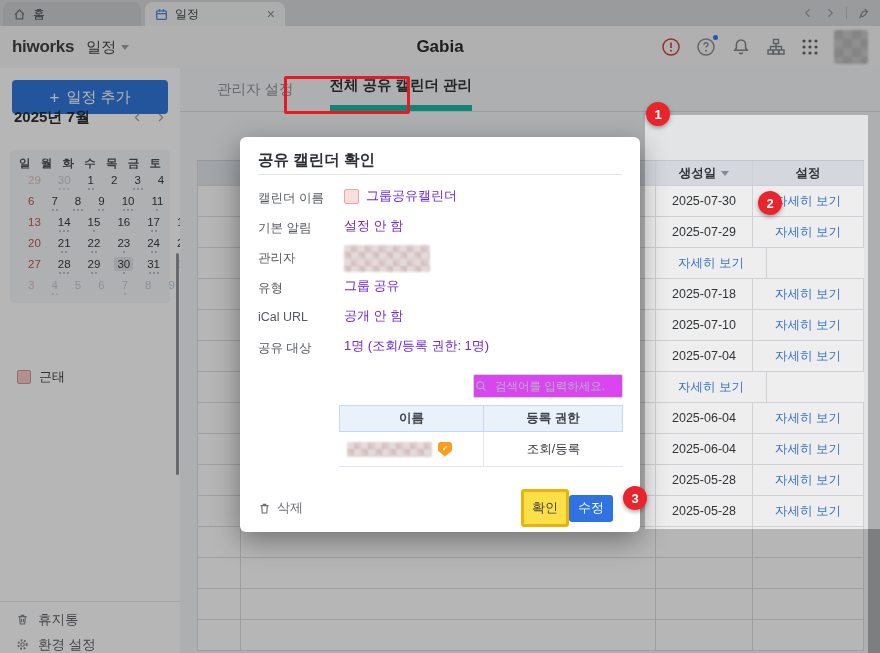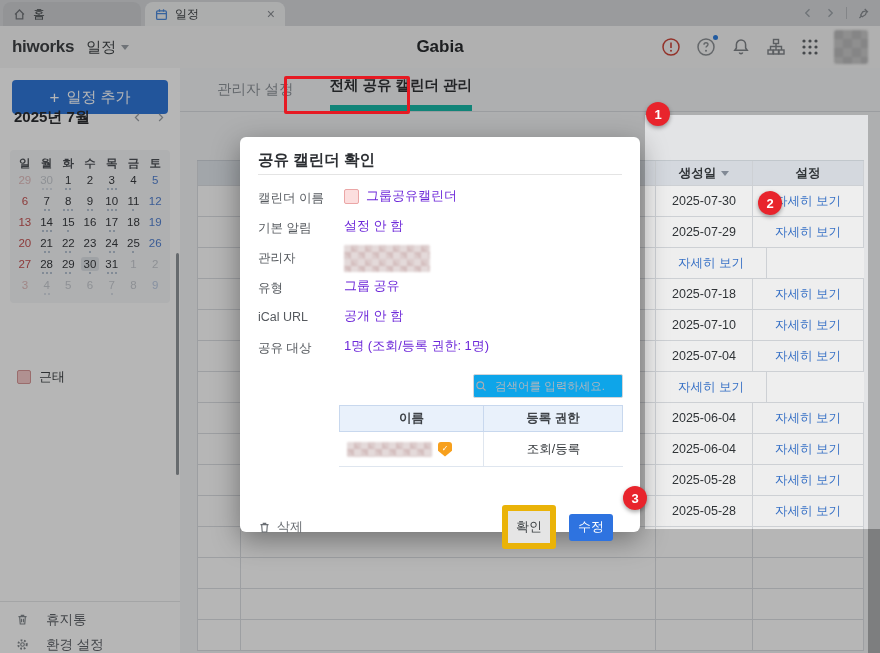--- a/index.html
+++ b/index.html
@@ -32,37 +32,37 @@
   .mosaic-pink{background-image:linear-gradient(45deg,#dccccc 25%,transparent 25%,transparent 75%,#dccccc 75%),linear-gradient(45deg,#d4bebe 25%,#e4dada 25%,#e4dada 75%,#d4bebe 75%);background-size:14px 14px;background-position:0 0,7px 7px;filter:blur(1.2px);border-radius:1px;}
   
   .sidebar{position:absolute;left:0;top:68px;width:180px;height:585px;background:#ffffff;}
   .add-btn{position:absolute;left:12px;top:12px;width:156px;height:34px;background:#2b74d9;color:#fff;font-size:15px;border:0;border-radius:4px;display:flex;align-items:center;justify-content:center;gap:7px;cursor:pointer;}
   .plus{font-size:17px;font-weight:400;line-height:1;}
   .month-row{position:absolute;left:14px;top:40px;width:152px;display:flex;align-items:center;font-size:15px;font-weight:700;color:#26282b;gap:34px;}
   .cal-nav{margin-left:auto;display:flex;gap:12px;color:#9aa0a6;}
   .mini-cal{position:absolute;left:10px;top:82px;width:160px;background:#f5f6f8;border-radius:4px;padding:6px 4px 4px;box-sizing:border-box;}
   .cal-row{display:flex;}
   .cal-cell{flex:1;text-align:center;font-size:11.5px;height:17px;color:#4a4e53;font-weight:700;}
-  .cday{flex:1;display:flex;flex-direction:column;align-items:center;height:21px;cursor:pointer;}
+  .cday{flex:1;display:flex;flex-direction:column;align-items:center;height:21px;cursor:pointer;margin-left:11px;}
   .dnum{font-size:11.5px;line-height:14px;padding:0 3px;border-radius:3px;}
   .cday.w .dnum{color:#33363a;}
   .cday.su .dnum{color:#c44f4f;}
   .cday.sa .dnum{color:#4f7fd0;}
   .cday.m .dnum{color:#c6cad0;}
   .cday.ms .dnum{color:#e0bcbc;}
   .cday.msa .dnum{color:#bccbe2;}
   .cday.today .dnum{background:#dfe2e7;}
   .dots{height:4px;display:flex;gap:2px;align-items:center;}
   .dots i{width:2px;height:2px;border-radius:50%;background:#9fb0c6;}
   .cday.m .dots i,.cday.ms .dots i{background:#ccd4df;}
   .legend{position:absolute;left:17px;top:300px;display:flex;gap:8px;align-items:center;font-size:13px;color:#3c4043;}
   .legend-sq{width:12px;height:12px;background:#f6caca;border:1px solid #d79595;border-radius:2px;}
   .side-scroll{position:absolute;left:176px;top:253px;width:3px;height:222px;background:#8f9499;border-radius:2px;z-index:5;}
   .side-menu{position:absolute;left:0;top:533px;width:180px;border-top:1px solid #e5e7e9;padding-top:5px;}
-  .smi{height:25px;display:flex;align-items:center;gap:17px;padding-left:16px;font-size:13.5px;color:#5c6066;cursor:pointer;}
+  .smi{height:25px;display:flex;align-items:center;gap:9px;padding-left:16px;font-size:13.5px;color:#5c6066;cursor:pointer;}
   
   .content{position:absolute;left:180px;top:68px;width:700px;height:585px;background:#f4f5f7;}
   .ctabs{position:absolute;left:0;top:0;width:700px;height:44px;border-bottom:1px solid #d9dce0;display:flex;align-items:flex-end;padding-left:37px;box-sizing:border-box;gap:36px;}
   .ctab{font-size:14.5px;color:#8b9197;padding-bottom:12px;cursor:pointer;}
   .ctab.active{color:#2b2e31;font-weight:700;border-bottom:6px solid #14b8a6;padding-bottom:10px;}
   .msearch{position:absolute;left:468px;top:57px;width:225px;height:28px;background:#fff;border:1px solid #cdd0d4;border-radius:2px;display:flex;align-items:center;padding:0 8px;gap:7px;box-sizing:border-box;}
   .msearch input{border:0;outline:0;background:transparent;font-size:12.5px;color:#333;width:100%;}
   .msearch input::placeholder{color:#adb3ba;}
   .gtable{position:absolute;left:17px;top:92px;width:667px;}
   .trow{display:flex;height:31px;box-sizing:border-box;background:#fff;border-bottom:1px solid #dcdfe3;}
@@ -82,38 +82,38 @@
   
   .modal{position:absolute;left:240px;top:137px;width:400px;height:395px;background:#fff;border-radius:6px;box-shadow:0 8px 28px rgba(0,0,0,0.38);z-index:60;box-sizing:border-box;}
   .m-title{position:absolute;left:18px;top:13px;font-size:15.5px;font-weight:700;color:#2c2f33;}
   .m-div{position:absolute;left:18px;right:18px;top:37px;border-top:1px solid #e4e4e4;}
   .m-fields{position:absolute;left:18px;top:50px;right:18px;}
   .m-frow{display:flex;align-items:flex-start;height:30px;box-sizing:border-box;}
   .m-label{width:86px;flex:0 0 86px;font-size:12.5px;color:#55595e;padding-top:3px;}
   .m-value{font-size:13px;color:#6d28d9;display:flex;align-items:center;gap:7px;}
   .sw{width:13px;height:13px;background:#fcdede;border:1px solid #eba6a6;border-radius:2px;}
   .adm-blur{width:86px;height:27px;margin-top:-2px;}
-  .m-search{position:absolute;left:233px;top:237px;width:150px;height:24px;background:#0ea5e9;border:1px solid #d2d5d9;border-radius:2px;display:flex;align-items:center;padding:0 1px;gap:6px;box-sizing:border-box;}
+  .m-search{position:absolute;left:233px;top:237px;width:150px;height:24px;background:#d946ef;border:1px solid #d2d5d9;border-radius:2px;display:flex;align-items:center;padding:0 1px;gap:6px;box-sizing:border-box;}
   .m-search input{border:0;outline:0;background:transparent;font-size:11.5px;color:#333;width:100%;}
   .m-search input::placeholder{color:#b0b6bd;}
   .m-table{position:absolute;left:99px;top:268px;width:284px;}
   .mt-head{display:flex;height:27px;background:#e9f1fb;border:1px solid #c8d8ee;box-sizing:border-box;}
   .mt-hc{display:flex;align-items:center;justify-content:center;font-size:12.5px;color:#3e4247;font-weight:700;box-sizing:border-box;}
   .mt-c1{width:143px;}.mt-c2{width:139px;border-left:1px solid #c8d8ee;}
   .mt-row{display:flex;height:35px;border-bottom:1px solid #dfe6ef;box-sizing:border-box;}
   .mt-cell{display:flex;align-items:center;box-sizing:border-box;font-size:12.5px;color:#33373b;}
   .mt-name{width:144px;padding-left:8px;gap:6px;}
   .mt-perm{width:140px;justify-content:center;border-left:1px solid #dfe6ef;}
   .name-blur{width:85px;height:15px;}
   .shield{width:14px;height:15px;background:#f7a01d;border-radius:3px 3px 6px 6px;clip-path:polygon(0 0,100% 0,100% 62%,50% 100%,0 62%);display:flex;align-items:center;justify-content:center;color:#fff;font-size:8px;line-height:1;}
-  .m-footer{position:absolute;left:18px;top:368px;right:27px;display:flex;align-items:center;}
+  .m-footer{position:absolute;left:18px;top:352px;right:27px;display:flex;align-items:center;}
   .m-del{display:flex;gap:6px;color:#6a6e73;font-size:13px;align-items:center;cursor:pointer;}
   .btn{height:27px;border-radius:3px;font-size:13px;display:flex;align-items:center;justify-content:center;box-sizing:border-box;cursor:pointer;border:0;font-family:inherit;}
-  .btn.ok{min-width:44px;padding:16px 8px;background:#e5e5e5;border:6px solid #eab308;color:#3c4043;margin-left:auto;}
-  .btn.edit{min-width:44px;padding:0 8px;background:#2e73e0;color:#fff;margin-left:13px;}
+  .btn.ok{min-width:44px;padding:16px 8px;background:#fde047;border:3px solid #eab308;color:#3c4043;margin-left:auto;}
+  .btn.edit{min-width:44px;padding:0 8px;background:#2e73e0;color:#fff;}
   
   .ann-box{position:absolute;left:284px;top:76px;width:126px;height:38px;border:3px solid #e61a23;border-radius:2px;z-index:80;box-sizing:border-box;pointer-events:none;}
   .ann-c{position:absolute;width:24px;height:24px;border-radius:50%;background:#e8242c;color:#fff;font-weight:700;font-size:13px;display:flex;align-items:center;justify-content:center;z-index:80;box-shadow:0 2px 4px rgba(0,0,0,0.35);}
   #ann1{left:646px;top:102px;}
   #ann2{left:758px;top:191px;}
   #ann3{left:623px;top:486px;}
 </style>
 </head>
 <body>
 

